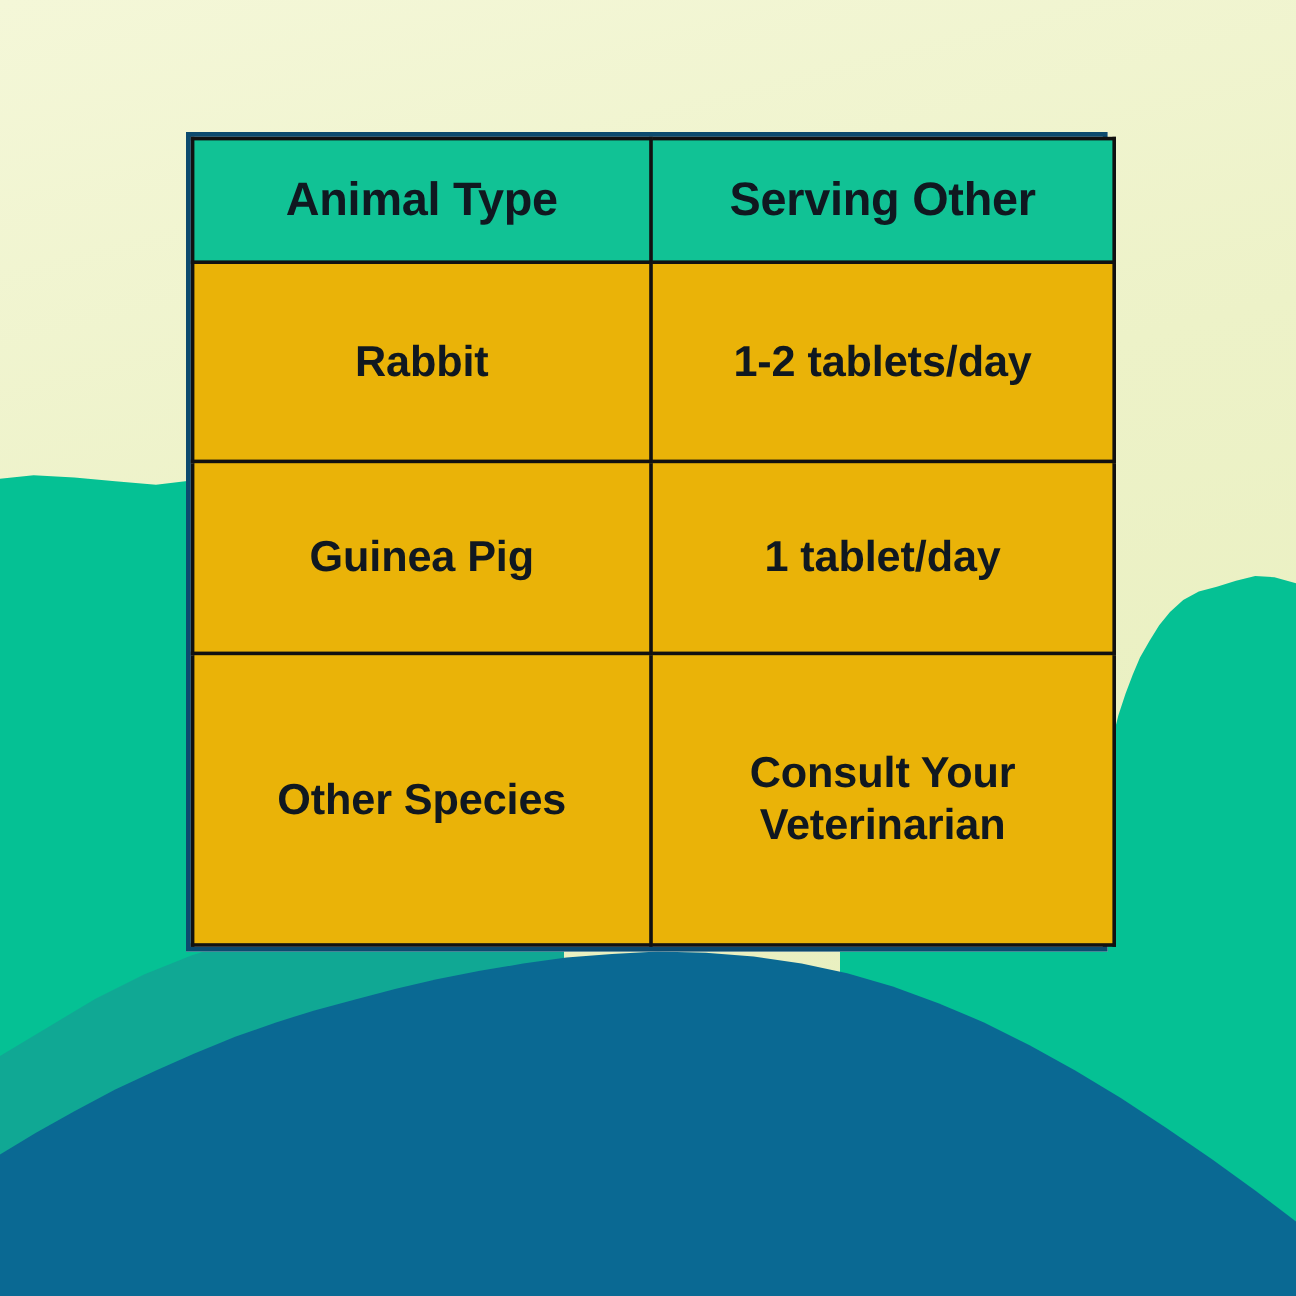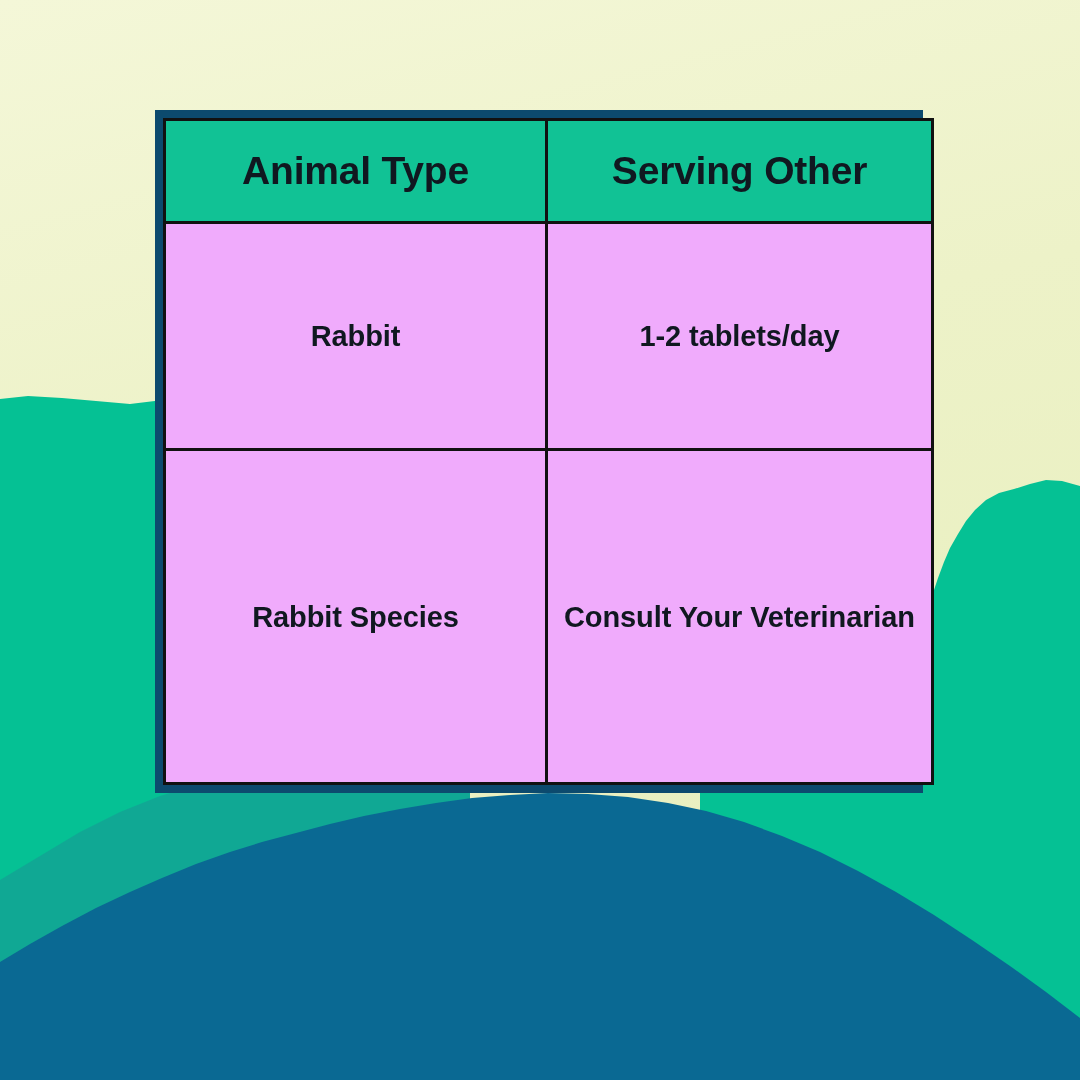--- a/index.html
+++ b/index.html
@@ -26,21 +26,21 @@
 
   
   #table-wrap {
     position: absolute;
     left: 155px;
     top: 110px;
     width: 768px;
     height: 683px;
     z-index: 2;
     box-sizing: border-box;
-    border: 8px solid #0c4a6e;
+    border: 4px solid #0c4a6e;
     background: #FFFFFF;
   }
   table.data-table {
     width: 100%;
     height: 100%;
     border-collapse: collapse;
     table-layout: fixed;
   }
   table.data-table th,
   table.data-table td {
@@ -51,22 +51,22 @@
     font-weight: bold;
     padding: 4px 10px;
     line-height: 1.18;
   }
   table.data-table th {
     background: #11C295;
     font-size: 39px;
     letter-spacing: -0.2px;
   }
   table.data-table td {
-    background: #f0abfc;
-    font-size: 29px;
+    background: #eab308;
+    font-size: 36px;
     letter-spacing: -0.1px;
   }
   table.data-table col.c1 { width: 382px; }
   table.data-table col.c2 { width: 386px; }
 
   tr.hdr-row  { height: 103px; }
   tr.r0 { height: 94px; }
   tr.r1 { height: 91px; }
   tr.r2 { height: 129px; }
   tr.r3 { height: 128px; }
@@ -120,19 +120,23 @@
       <tr class="hdr-row">
         <th>Animal Type</th>
         <th>Serving Other</th>
       </tr>
     </thead>
     <tbody>
       <tr class="r0">
         <td>Rabbit</td>
         <td>1-2 tablets/day</td>
       </tr>
+      <tr class="r1">
+        <td>Guinea Pig</td>
+        <td>1 tablet/day</td>
+      </tr>
       <tr class="r4">
-        <td>Rabbit Species</td>
+        <td>Other Species</td>
         <td>Consult Your Veterinarian</td>
       </tr>
     </tbody>
   </table>
 </div>
 
 </body></html>

